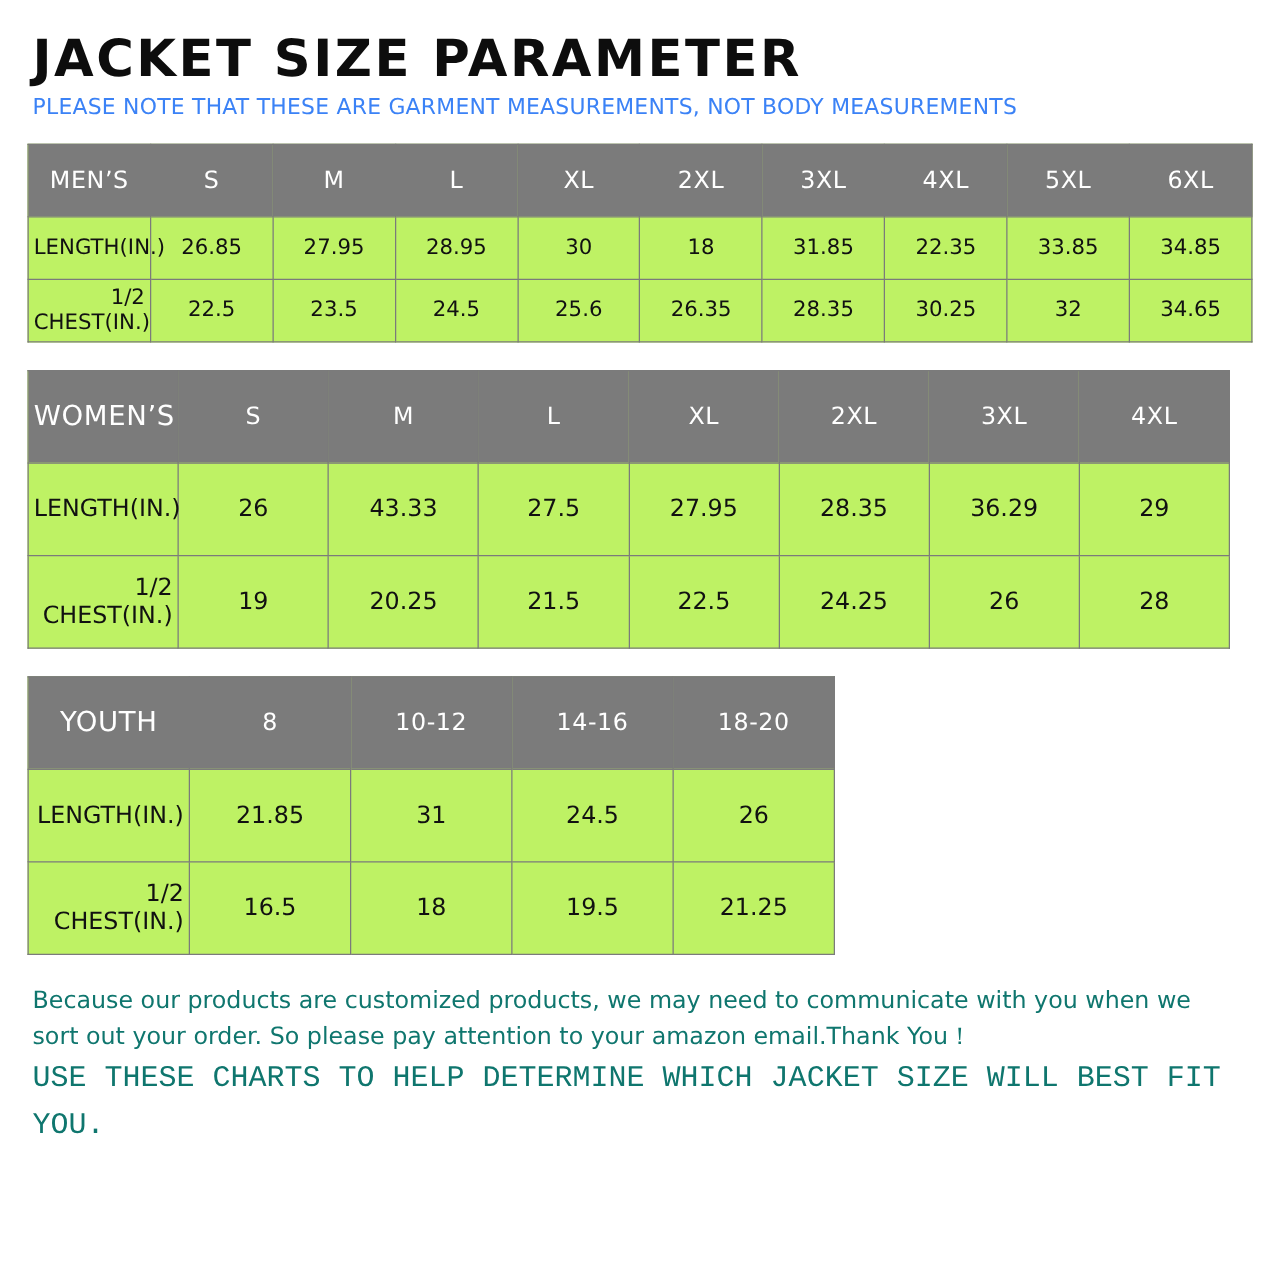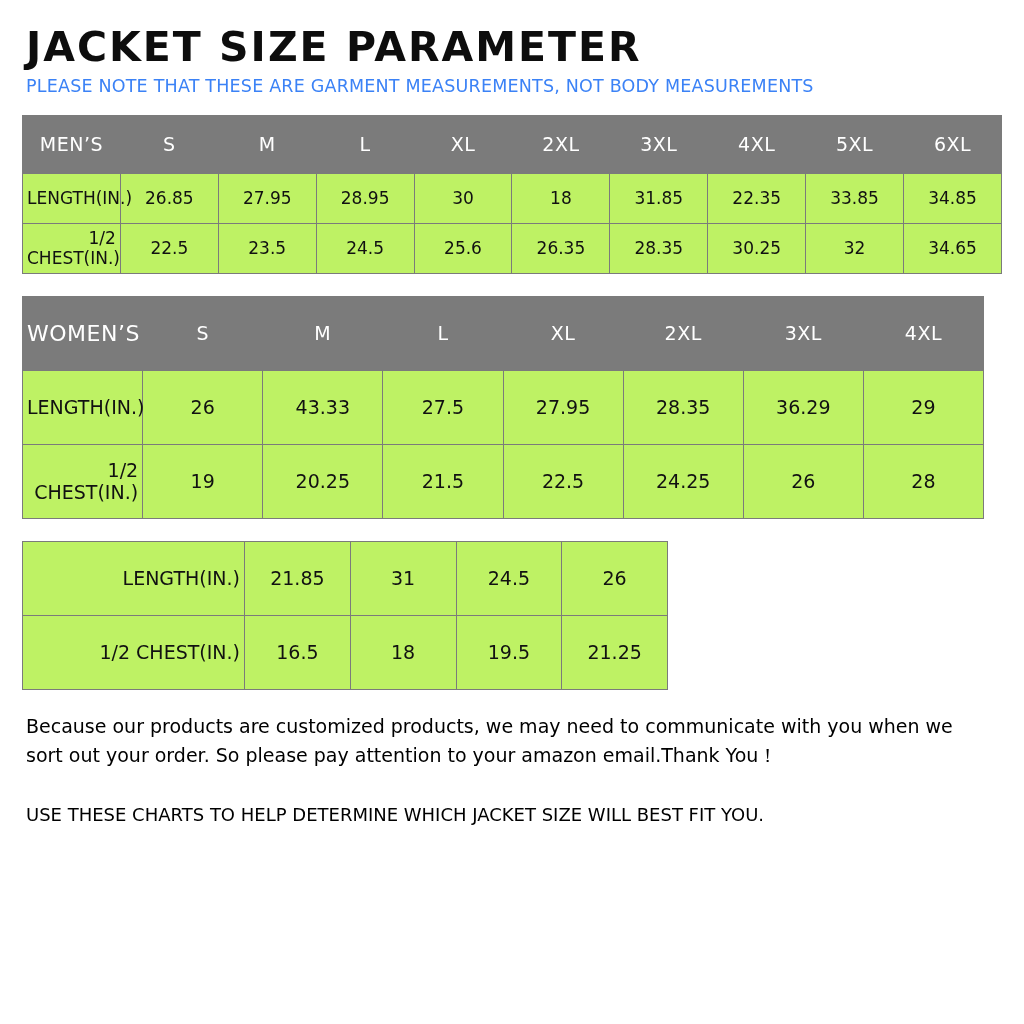--- a/index.html
+++ b/index.html
@@ -83,29 +83,30 @@
   #women-table tr.header td.cat { font-size: 22px; text-align: center; }
 
   
   #youth-table { width: 646px; }
   #youth-table td.rowlabel { width: 222px; }
   #youth-table tr.header td { height: 74px; }
   #youth-table td { height: 74px; font-size: 19px; }
   #youth-table tr.header td.cat { font-size: 22px; }
 
   .footer {
-    color: #000000;
+    color: #0f766e;
     font-size: 19px;
     line-height: 1.55;
     margin: 4px 0 0 4px;
     max-width: 960px;
   }
   .footer.second {
-    margin-top: 30px;
-    font-size: 18px;
+    margin-top: 0;
+    font-size: 24px;
+    font-family: Liberation Mono, monospace;
   }
 </style>
 </head>
 <body>
 
 <div class="page">
 
   <h1 class="title">JACKET  SIZE  PARAMETER</h1>
 
   <p class="note">PLEASE NOTE THAT THESE ARE GARMENT MEASUREMENTS, NOT BODY MEASUREMENTS</p>
@@ -181,20 +182,27 @@
         <td>22.5</td>
         <td>24.25</td>
         <td>26</td>
         <td>28</td>
       </tr>
     </tbody>
   </table>
 
   <table class="size" id="youth-table">
     <tbody>
+      <tr class="header">
+        <td class="cat">YOUTH</td>
+        <td>8</td>
+        <td>10-12</td>
+        <td>14-16</td>
+        <td>18-20</td>
+      </tr>
       <tr>
         <td class="rowlabel">LENGTH(IN.)</td>
         <td>21.85</td>
         <td>31</td>
         <td>24.5</td>
         <td>26</td>
       </tr>
       <tr>
         <td class="rowlabel">1/2 CHEST(IN.)</td>
         <td>16.5</td>

